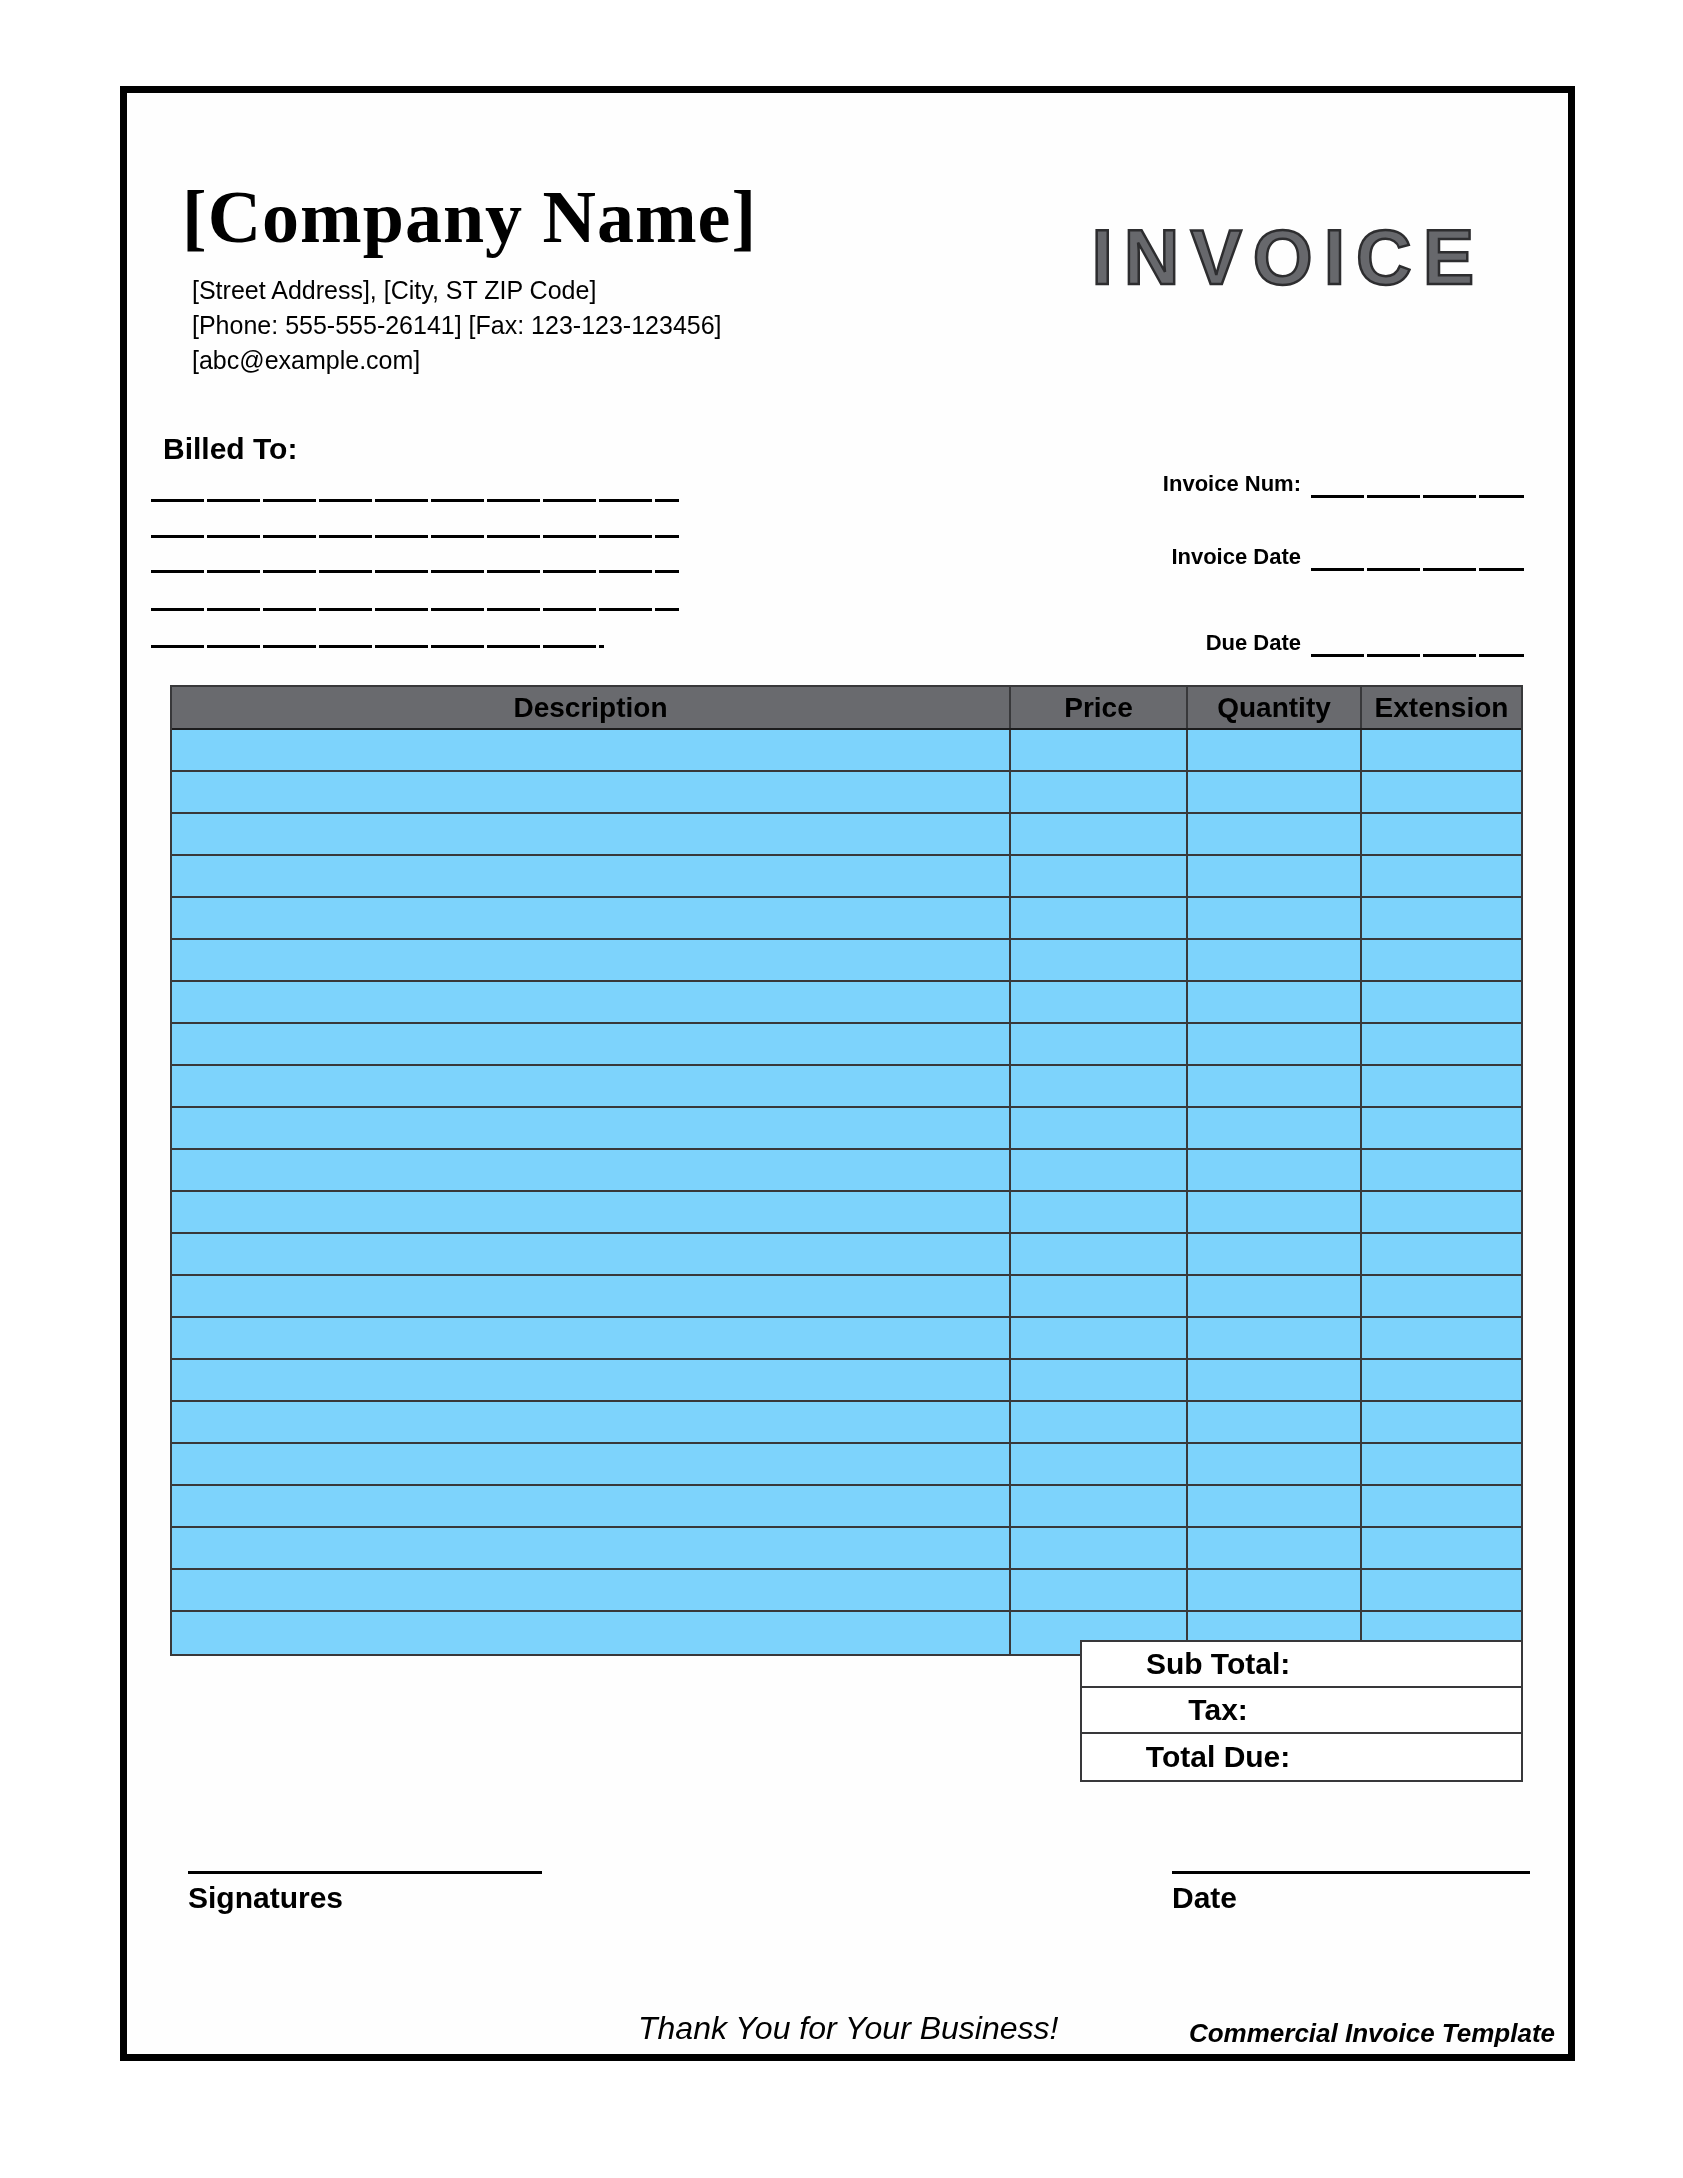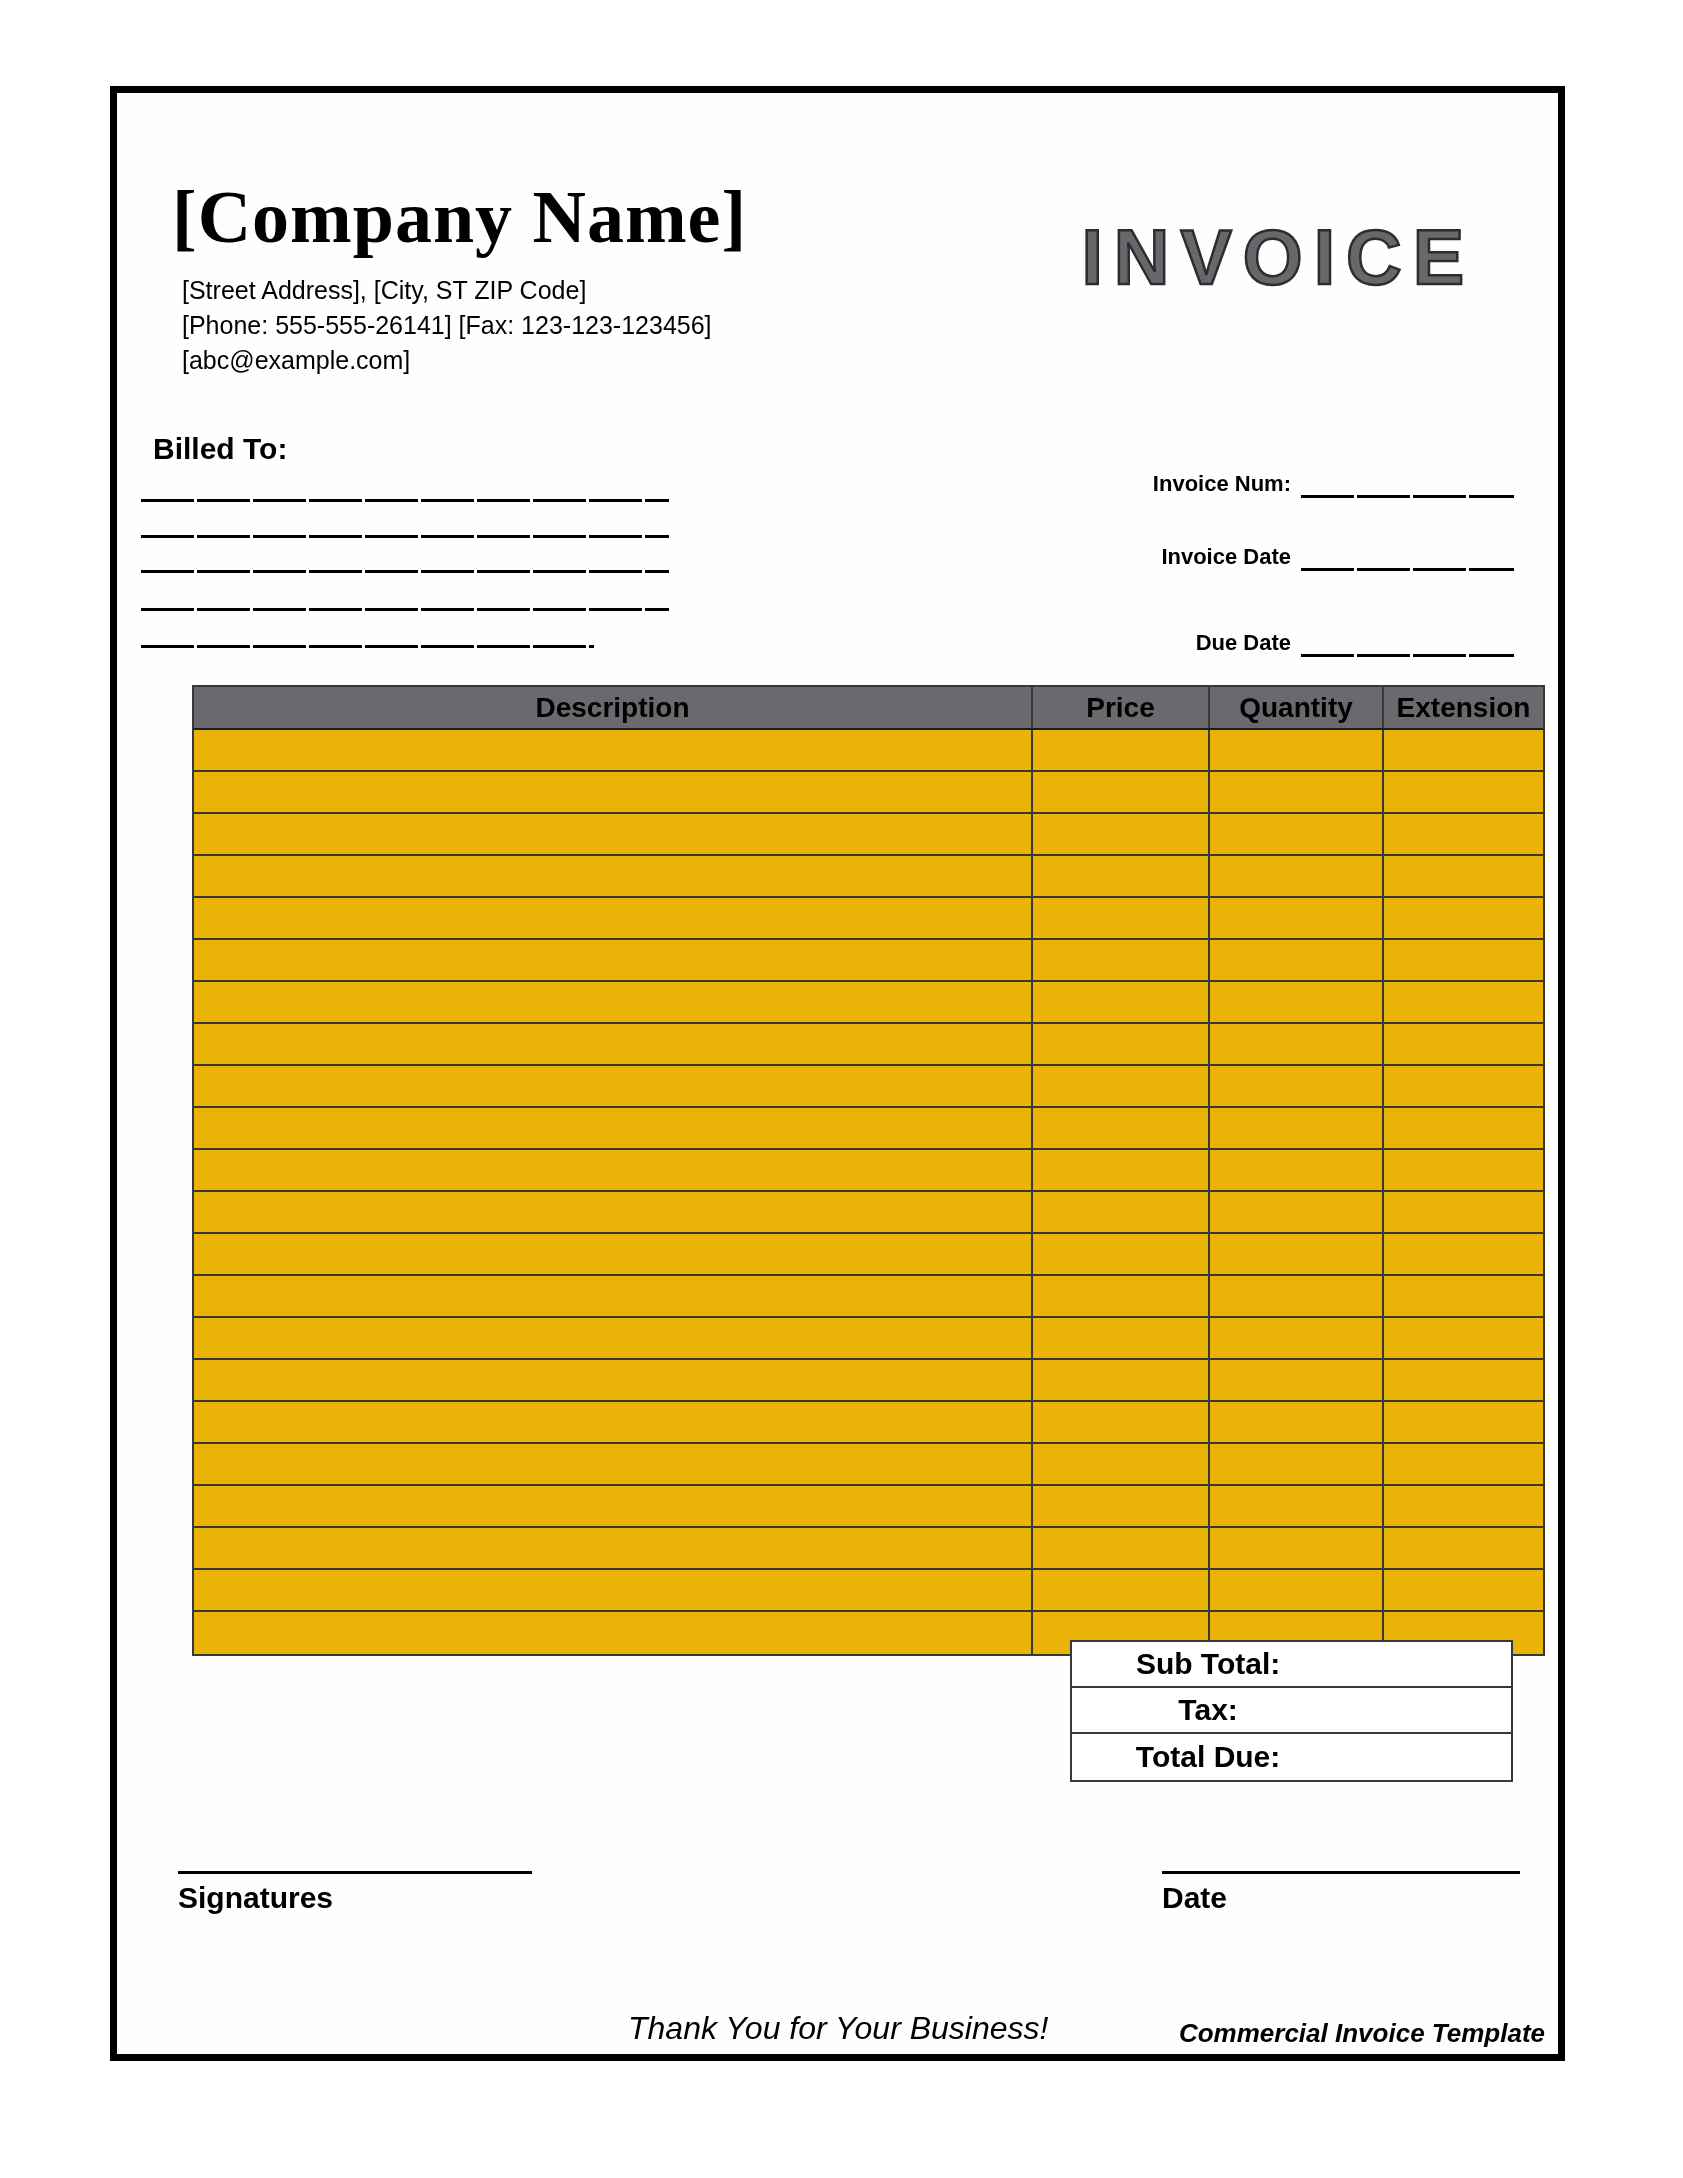--- a/index.html
+++ b/index.html
@@ -3,21 +3,21 @@
 <meta charset="utf-8">
 <style>
   html,body { margin:0; padding:0; }
   body {
     width:1683px; height:2178px; position:relative;
     background:#ffffff;
     font-family:"Liberation Sans", sans-serif;
     color:#000;
   }
   .page {
-    position:absolute; left:110px; top:86px;
+    position:absolute; left:120px; top:86px;
     width:1455px; height:1975px;
     border:7px solid #000; box-sizing:border-box;
     background:#fefefe;
   }
 
   
   .company-name {
     position:absolute; left:55px; top:85px;
     font-family:"Liberation Serif", serif;
     font-weight:700; font-size:74px; line-height:79px;
@@ -65,22 +65,21 @@
   .meta-label { font-size:22px; font-weight:700; line-height:34px; }
   .meta-line {
     width:213px; height:3px; margin-left:10px; margin-bottom:3px;
     background-image:repeating-linear-gradient(90deg,#000 0 53px,rgba(0,0,0,0) 53px 56px);
   }
 
   
   .items-table {
     position:absolute; left:43px; top:592px; width:1353px;
     border:2px solid #38383a; box-sizing:border-box;
-    background:#eab308;
-    margin-left:32px;
+    background:#7dd3fc;
   }
   .thead {
     display:grid; grid-template-columns:837px 177px 174px 1fr;
     height:41px; background:#696a6e;
     border-bottom:2px solid #1c1c1d;
   }
   .th {
     display:flex; align-items:center; justify-content:center;
     font-size:28px; font-weight:700; color:#000;
     overflow:hidden;

